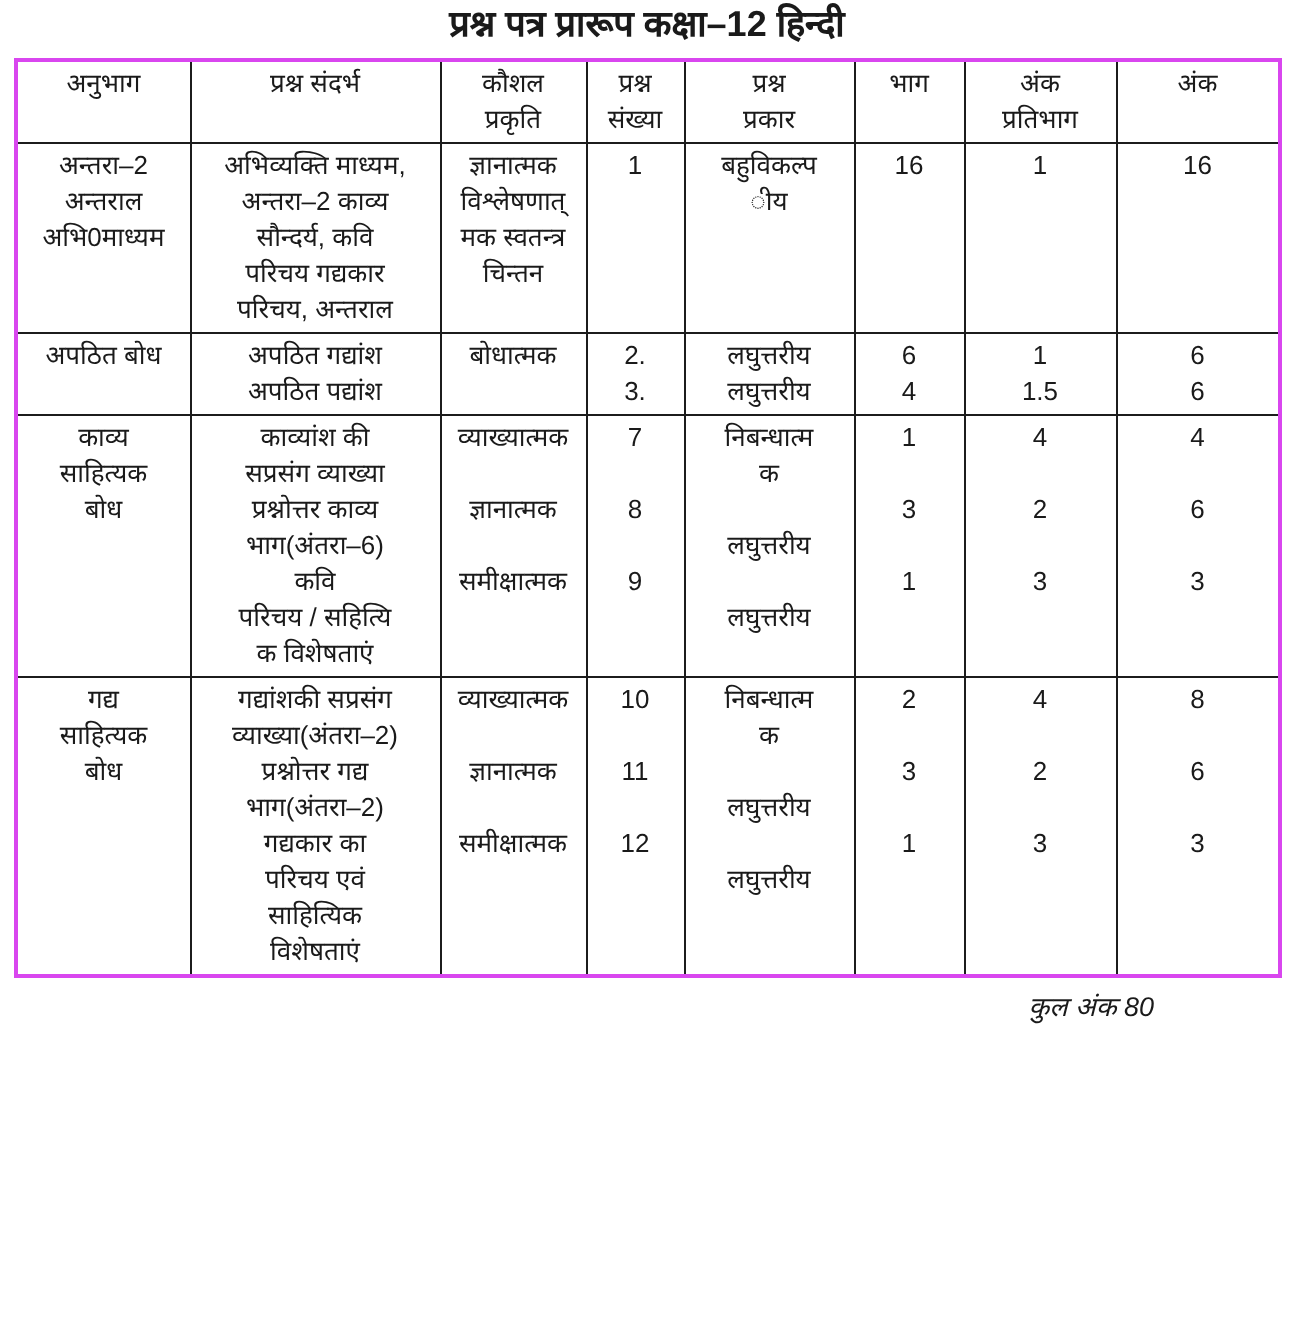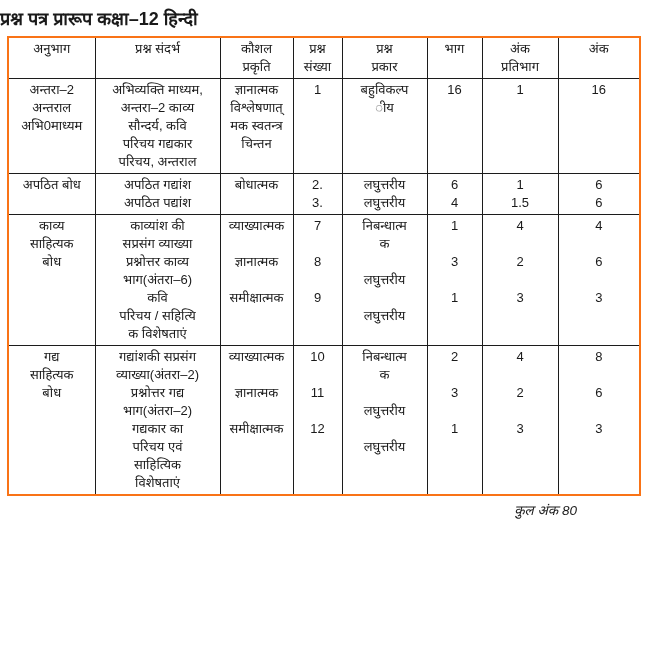--- a/index.html
+++ b/index.html
@@ -9,31 +9,32 @@
     font-family: "Liberation Sans", "DejaVu Sans", sans-serif;
     color: #1a1a1a;
   }
   .page {
     width: 647px;
     height: 671px;
     overflow: hidden;
     background: #ffffff;
   }
   .title {
+    text-align: center;
     font-size: 18px;
     font-weight: bold;
     line-height: 22px;
-    padding-top: 8px;
+    padding-top: 1px;
   }
   table.qpf {
     border-collapse: collapse;
     table-layout: fixed;
     width: 632px;
     margin: 6px 0 0 7px;
-    border: 2px solid #f97316;
+    border: 2px solid #d946ef;
   }
   table.qpf th, table.qpf td {
     border: 1px solid #1c1c1c;
     vertical-align: top;
     font-size: 13px;
     line-height: 18px;
     white-space: pre-line;
     padding: 2px 3px;
     font-weight: normal;
     overflow: hidden;

